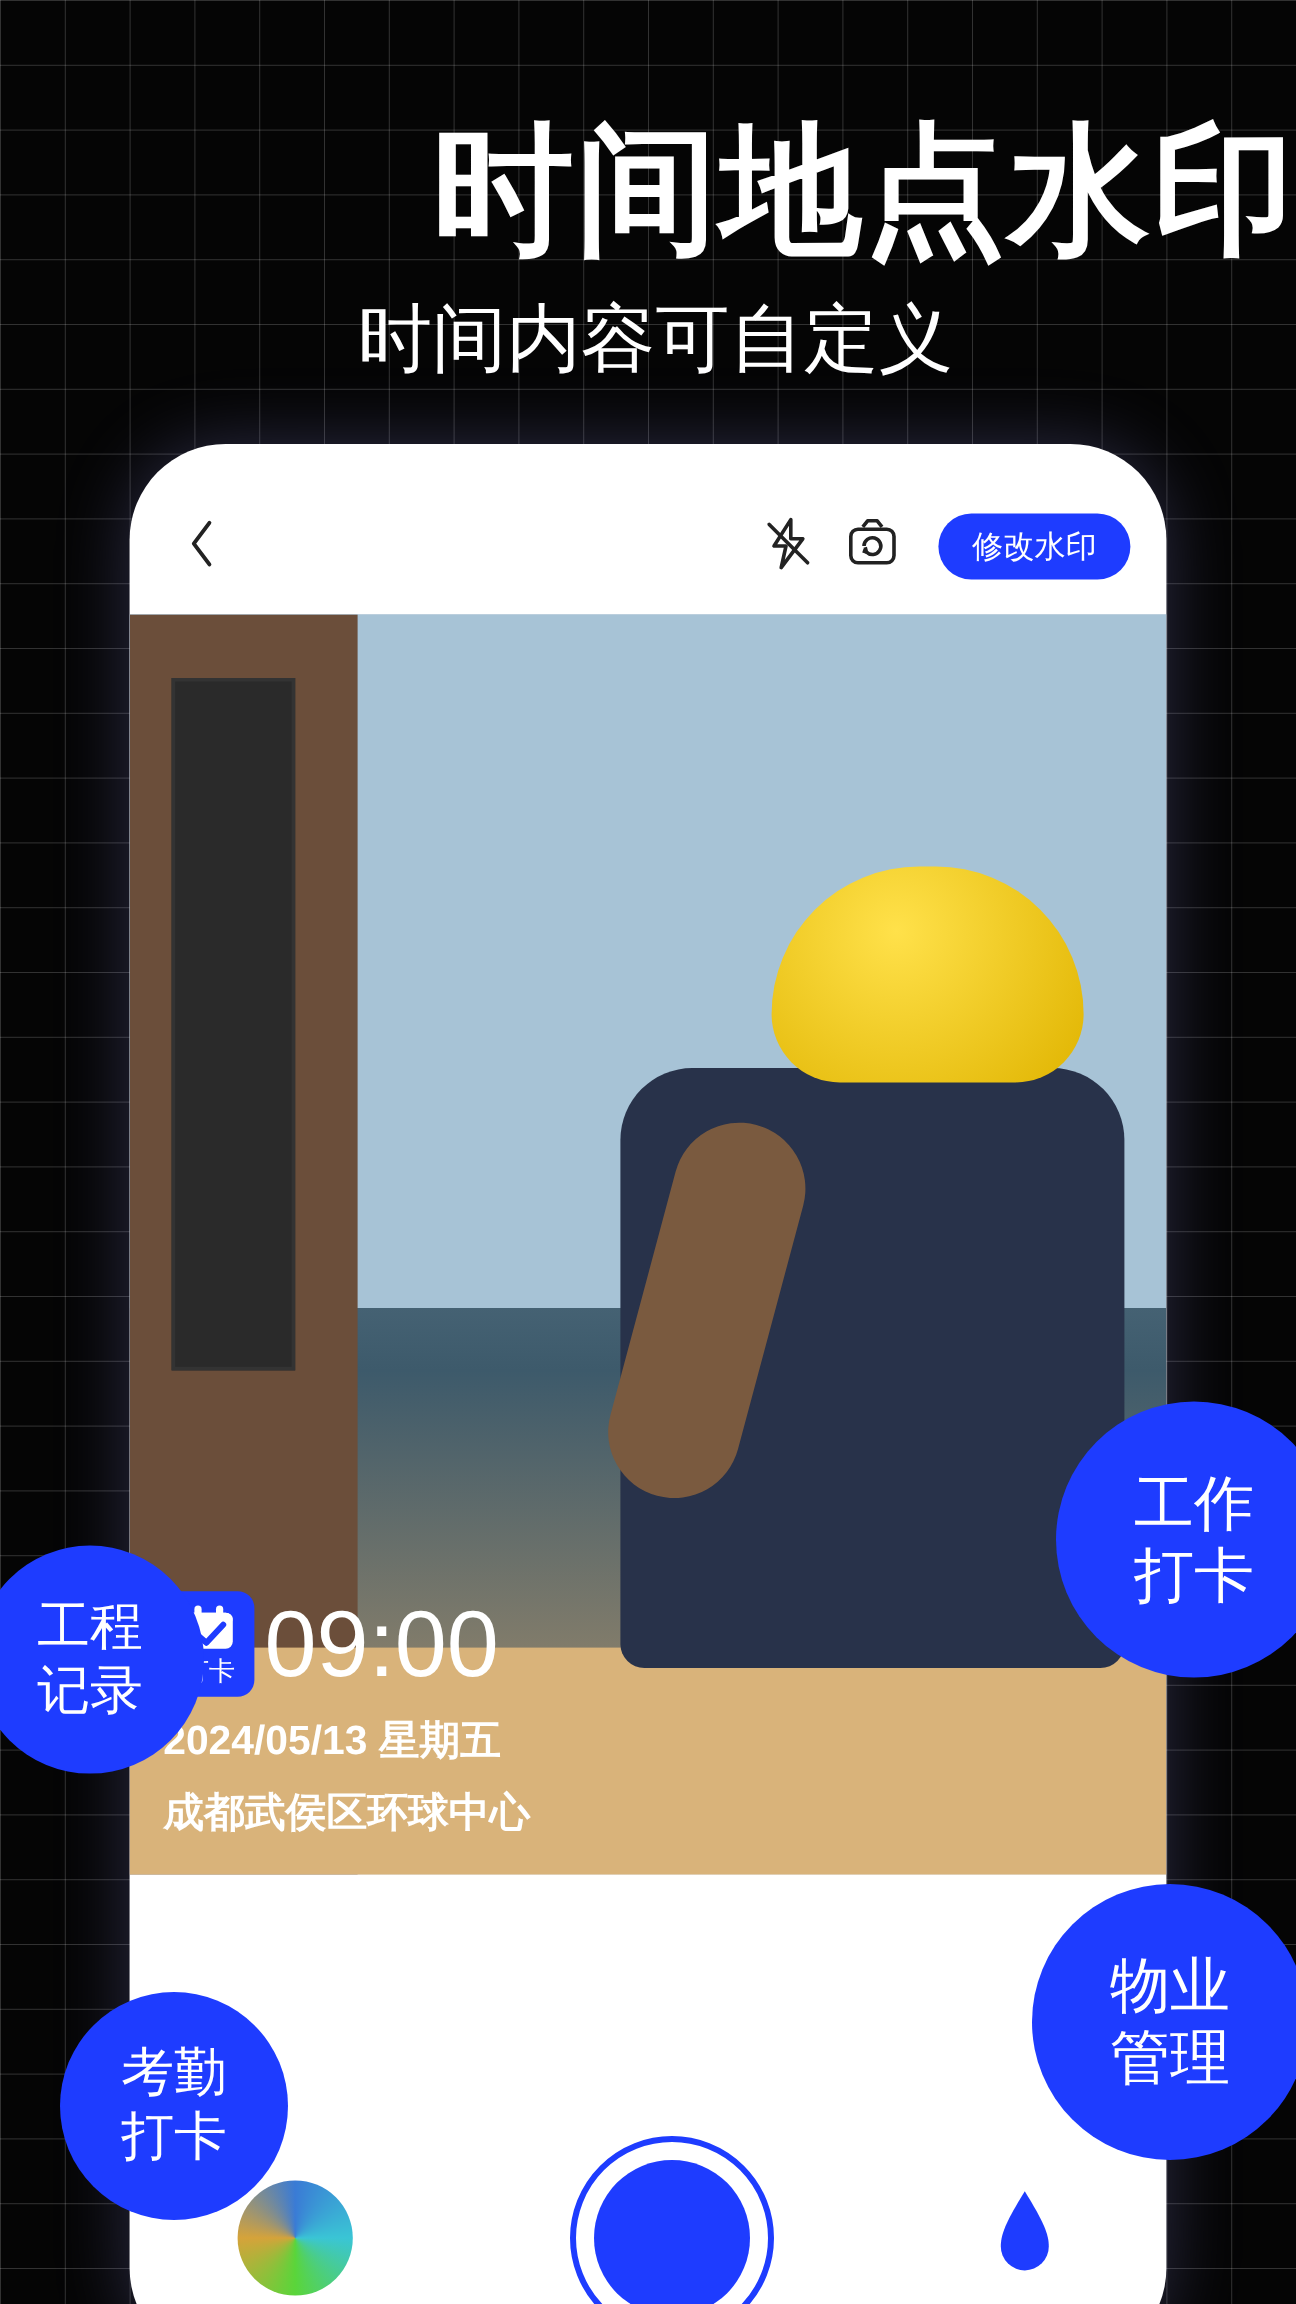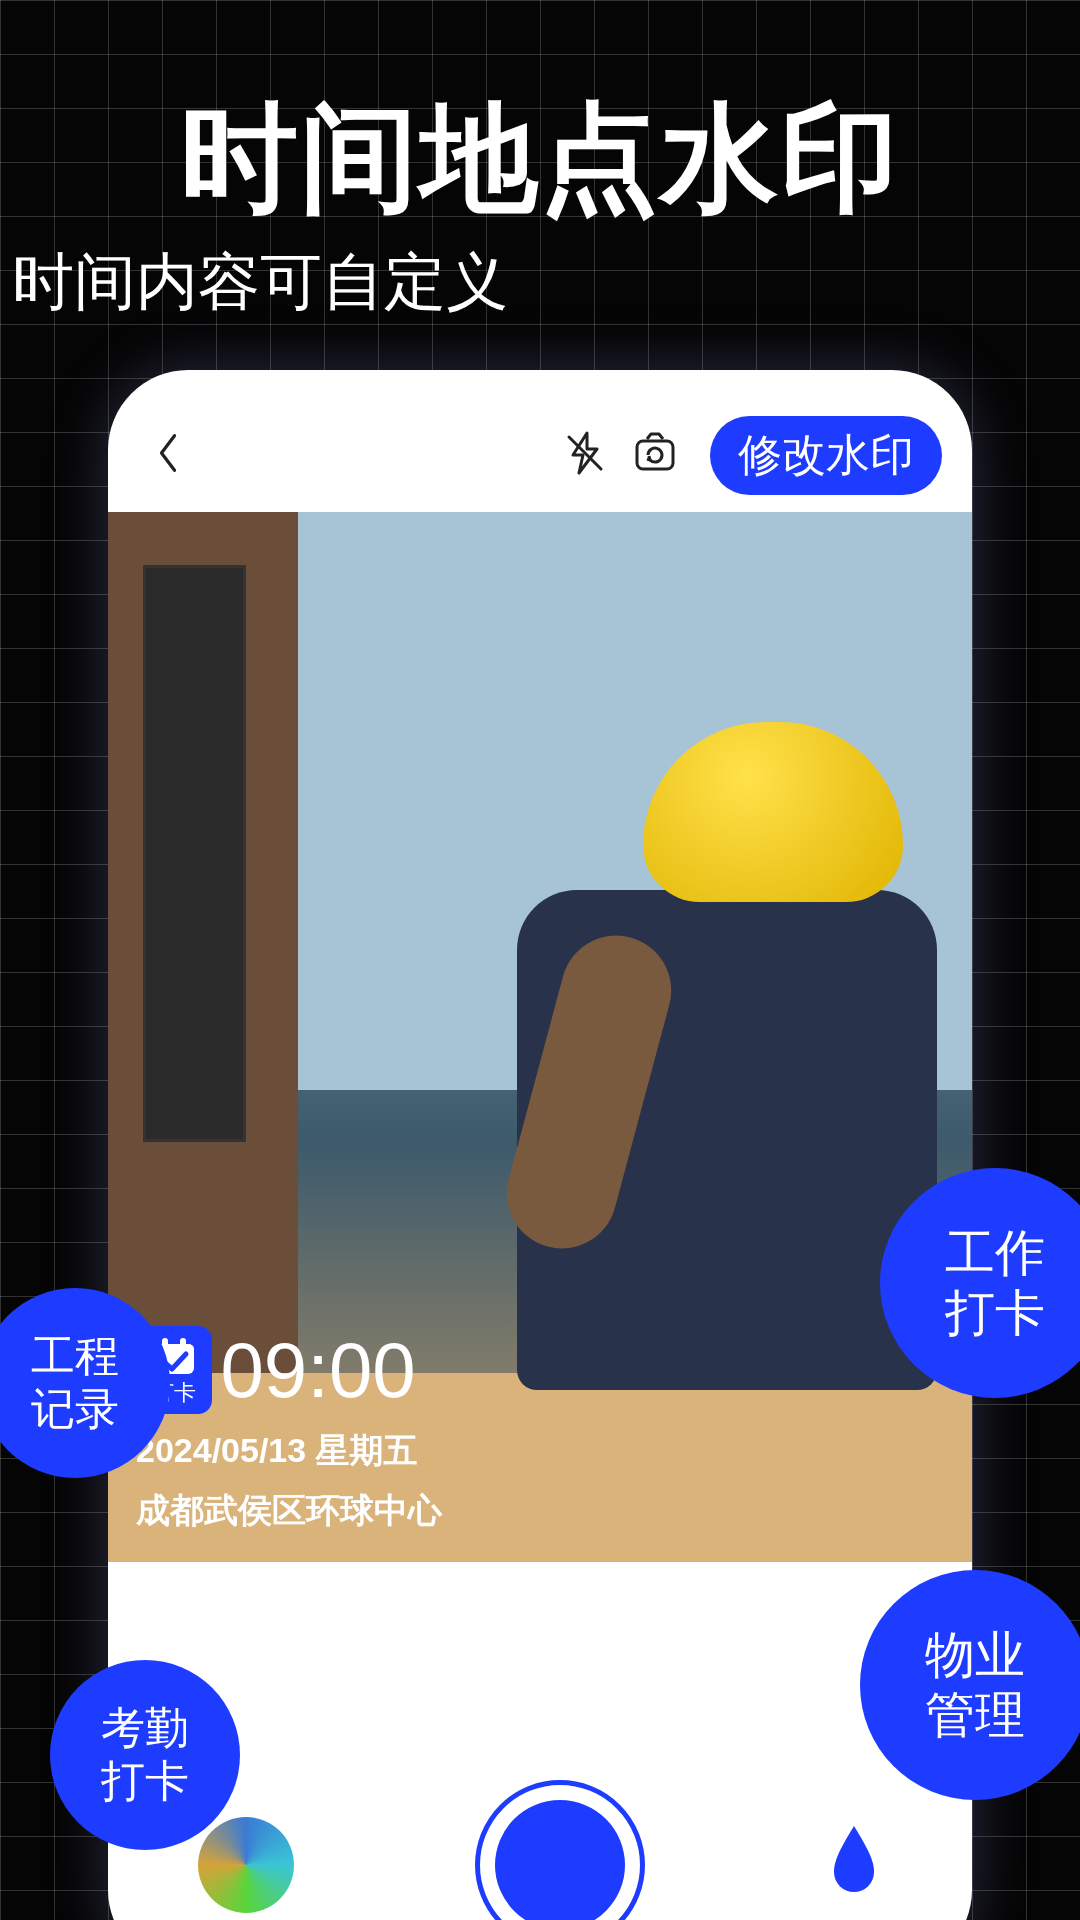--- a/index.html
+++ b/index.html
@@ -16,29 +16,30 @@
     position: absolute;
     inset: 0;
     background-image:
       linear-gradient(rgba(255,255,255,.18) 1px, transparent 1px),
       linear-gradient(90deg, rgba(255,255,255,.18) 1px, transparent 1px);
     background-size: 54px 54px;
   }
   .headline {
     position: absolute;
     top: 80px; left: 0; right: 0;
-    text-align: center;
+    text-align: right;
     color: #fff;
     font-size: 118px;
     font-weight: 900;
     letter-spacing: 2px;
   }
   .subhead {
     position: absolute;
     top: 240px; left: 0; right: 0;
+    text-align: center;
     color: #fff;
     font-size: 62px;
     font-weight: 400;
     margin-left: 12px;
   }
   
   .phone {
     position: absolute;
     left: 108px;
     top: 370px;
@@ -57,21 +58,21 @@
   }
   .back-btn { width: 60px; text-align: center; }
   .back-btn svg { width: 26px; height: 44px; }
   .header-spacer { flex: 1; }
   .flash-btn, .cam-switch-btn { width: 70px; text-align: center; }
   .flash-btn svg, .cam-switch-btn svg { width: 48px; height: 48px; }
   .edit-btn {
     margin-left: 20px;
     background: #1E3CFF;
     color: #fff;
-    font-size: 44px;
+    font-size: 26px;
     padding: 10px 28px;
     border-radius: 40px;
   }
   .viewfinder {
     margin-top: 12px;
     width: 100%;
     height: 1050px;
     background: linear-gradient(180deg,#9db7cc 0%, #3d5a6b 60%, #b8976a 100%);
     position: relative;
     overflow: hidden;

